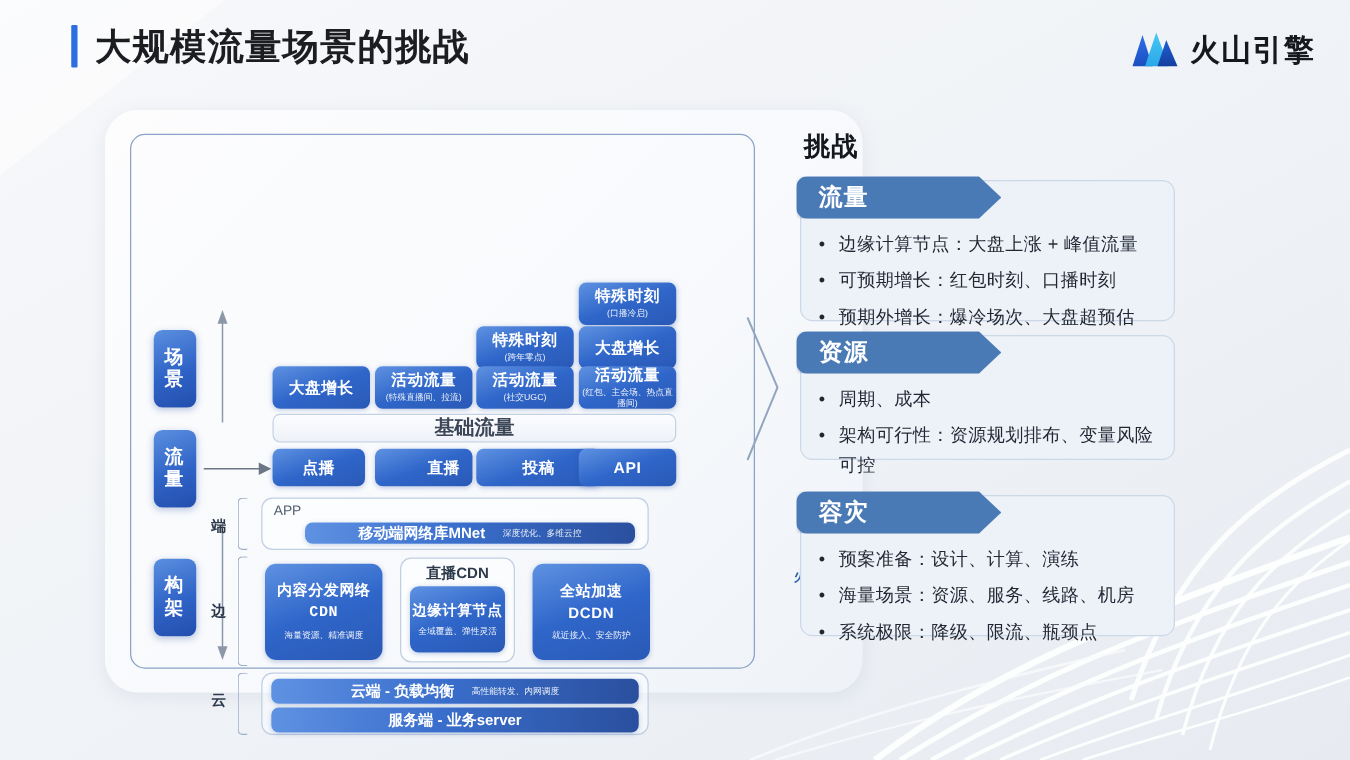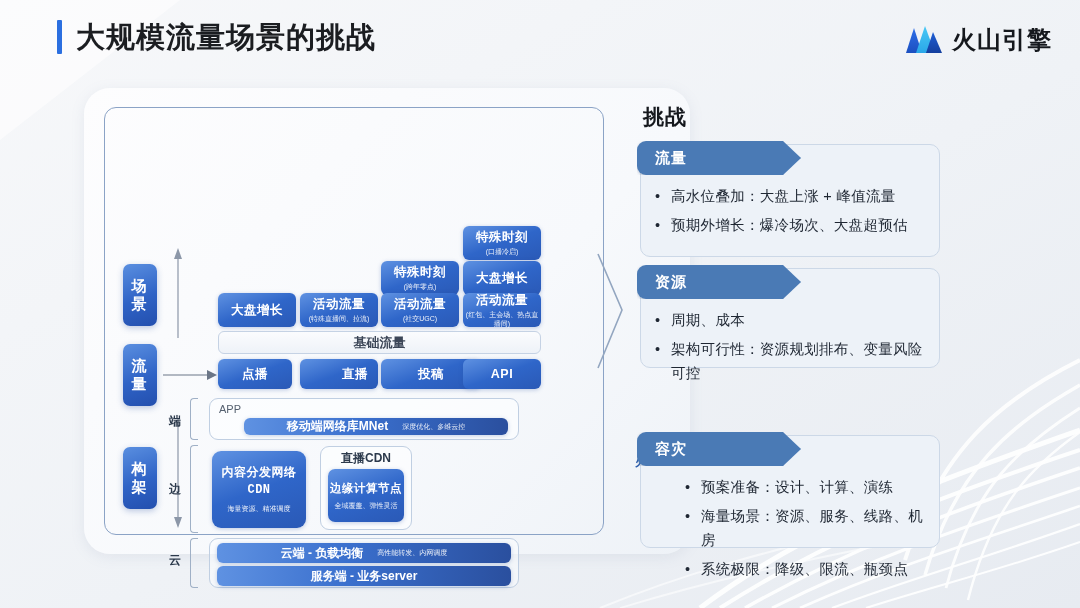--- a/index.html
+++ b/index.html
@@ -53,21 +53,21 @@
     display: flex; flex-direction: column; align-items: center; justify-content: center;
     text-align: center; font-size: 12.5px; font-weight: bold; letter-spacing: .5px;
     background: linear-gradient(160deg,#5f92e2 0%,#2f66c9 50%,#2a59b6 100%);
     box-shadow: 0 1px 4px rgba(40,80,160,.28);
   }
   .blk .sub { font-size: 7px; font-weight: normal; opacity: .92; line-height: 1.28; margin-top: 2px; letter-spacing: 0; }
 
   .base-bar {
     position: absolute; border-radius: 6px; border: 1px solid #c5d2e4;
     background: linear-gradient(180deg,#fbfcfe,#eef2f8);
-    color: #3c4657; font-size: 13px; font-weight: bold;
+    color: #3c4657; font-size: 16px; font-weight: bold;
     display: flex; align-items: center; justify-content: center;
   }
 
   
   .group-box { position: absolute; border: 1px solid #c0cfe2; border-radius: 9px; background: rgba(252,253,255,.72); }
   .group-title { position: absolute; font-size: 11px; color: #55606f; }
   .group-title-c { position: absolute; font-size: 12px; font-weight: bold; color: #2c3a4c; width: 100%; text-align: center; }
 
   .bracket-label { position: absolute; font-size: 12px; font-weight: bold; color: #2c3a4c; }
   .bracket { position: absolute; border: 1px solid #9fb0c6; border-right: none; border-radius: 4px 0 0 4px; }
@@ -84,32 +84,32 @@
     position: absolute; left: 537px; top: 366px; width: 74px;
     font-size: 11.5px; font-weight: bold; color: #2f5fae; text-align: center; line-height: 1.55;
     z-index: 3;
   }
 
   
   .challenge-title { position: absolute; left: 643px; top: 103px; font-size: 21px; font-weight: bold; color: #15181d; letter-spacing: 1px; z-index: 4; }
   .chal-card { position: absolute; left: 640px; width: 300px; border: 1px solid #ccd8e7; border-radius: 10px; background: #edf2f8; z-index: 3; }
   .chal-tag {
     position: absolute; left: -4px; top: -4px; height: 34px; min-width: 164px; padding: 0 44px 0 18px;
-    background: #4a7ab5; color: #fff; font-size: 15px; font-weight: bold; letter-spacing: 1px;
+    background: #4a7ab5; color: #fff; font-size: 19px; font-weight: bold; letter-spacing: 1px;
     display: flex; align-items: center; border-radius: 9px 0 0 9px;
     clip-path: polygon(0 0, calc(100% - 18px) 0, 100% 50%, calc(100% - 18px) 100%, 0 100%);
     box-shadow: 0 1px 3px rgba(40,70,120,.3);
   }
   .chal-list { margin: 40px 0 0 0; padding: 0 16px 12px 30px; list-style: none; }
   .chal-list li { position: relative; font-size: 14.5px; color: #1f2733; line-height: 1.65; margin-bottom: 5px; letter-spacing: .3px; }
   .chal-list li::before { content: "•"; position: absolute; left: -16px; color: #1f2733; }
 
   .card-traffic  { top: 144px; height: 113px; }
   .card-resource { top: 268px; height: 100px; }
-  .card-dr       { top: 435px; height: 113px; padding-left: 30px; }
+  .card-dr       { top: 396px; height: 113px; }
 </style>
 </head>
 <body>
 
 <svg id="bg-waves" viewBox="0 0 1080 608" preserveAspectRatio="none">
   <defs>
     <linearGradient id="bgg" x1="0" y1="0" x2="1" y2="1">
       <stop offset="0%" stop-color="#f7f8fa"></stop>
       <stop offset="55%" stop-color="#eff2f6"></stop>
       <stop offset="100%" stop-color="#e7ebf1"></stop>
@@ -275,20 +275,25 @@
 
   <div class="group-box" style="left:236px;top:358px;width:92px;height:84px;"></div>
   <div class="group-title-c" style="left:236px;top:362px;width:92px;">
     <span>直播CDN</span>
   </div>
   <div class="blk" style="left:244px;top:381px;width:76px;height:53px;border-radius:7px;">
     <span style="font-size:11.5px;">边缘计算节点</span>
     <span class="sub" style="margin-top:6px;">全域覆盖、弹性灵活</span>
   </div>
 
+  <div class="blk" style="left:342px;top:363px;width:94px;height:77px;border-radius:9px;">
+    <span style="font-size:12px;line-height:1.35;">全站加速</span>
+    <span style="font-size:12px;line-height:1.35;">DCDN</span>
+    <span class="sub" style="margin-top:7px;">就近接入、安全防护</span>
+  </div>
 
   <div class="group-box" style="left:125px;top:450px;width:310px;height:50px;background:rgba(252,253,255,.5);"></div>
   <div class="wide-bar" style="left:133px;top:455px;width:294px;height:20px;">
     <span>云端 - 负载均衡</span>
     <span class="note">高性能转发、内网调度</span>
   </div>
   <div class="wide-bar" style="left:133px;top:478px;width:294px;height:20px;">
     <span>服务端 - 业务server</span>
   </div>
 
@@ -301,21 +306,22 @@
 
 <svg style="position:absolute;left:596px;top:252px;width:50px;height:118px;z-index:3;">
   <polyline points="2,2 26,58 2,116" fill="none" stroke="#93a6c0" stroke-width="1.6"></polyline>
 </svg>
 
 <div class="challenge-title">挑战</div>
 
 <div class="chal-card card-traffic">
   <div class="chal-tag">流量</div>
   <ul class="chal-list">
-    <li>高水位叠加：大盘上涨 + 峰值流量</li>
+    <li>边缘计算节点：大盘上涨 + 峰值流量</li>
+    <li>可预期增长：红包时刻、口播时刻</li>
     <li>预期外增长：爆冷场次、大盘超预估</li>
   </ul>
 </div>
 
 <div class="chal-card card-resource">
   <div class="chal-tag">资源</div>
   <ul class="chal-list">
     <li>周期、成本</li>
     <li>架构可行性：资源规划排布、变量风险可控</li>
   </ul>

